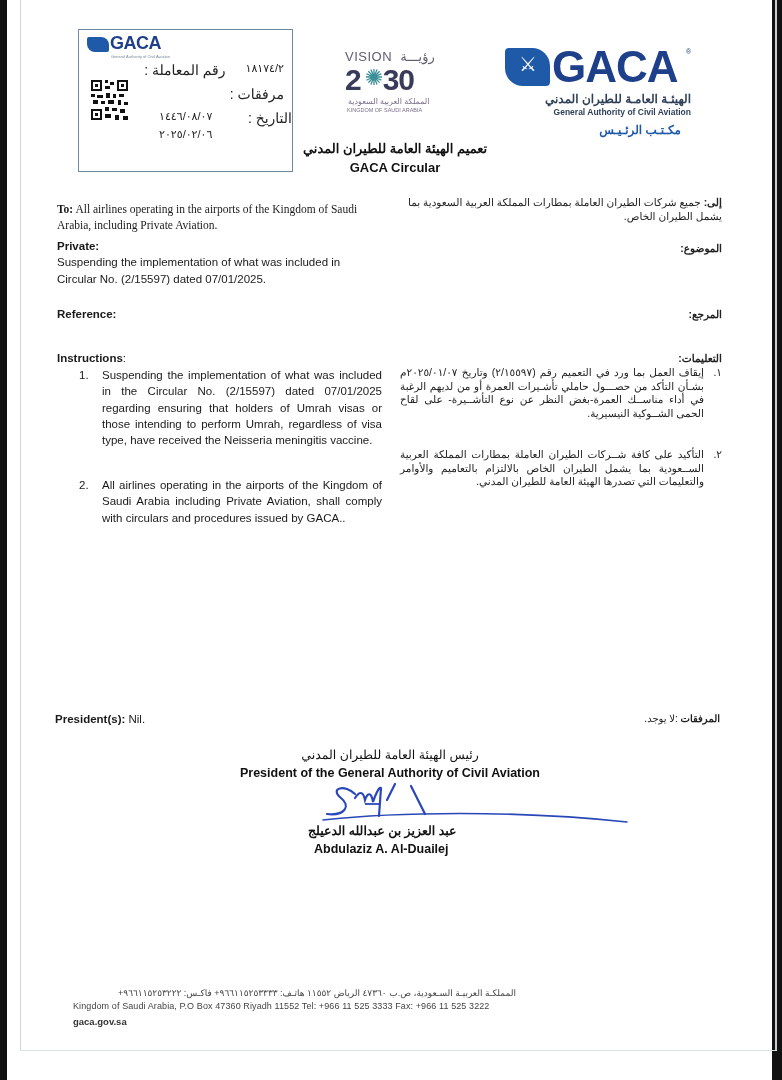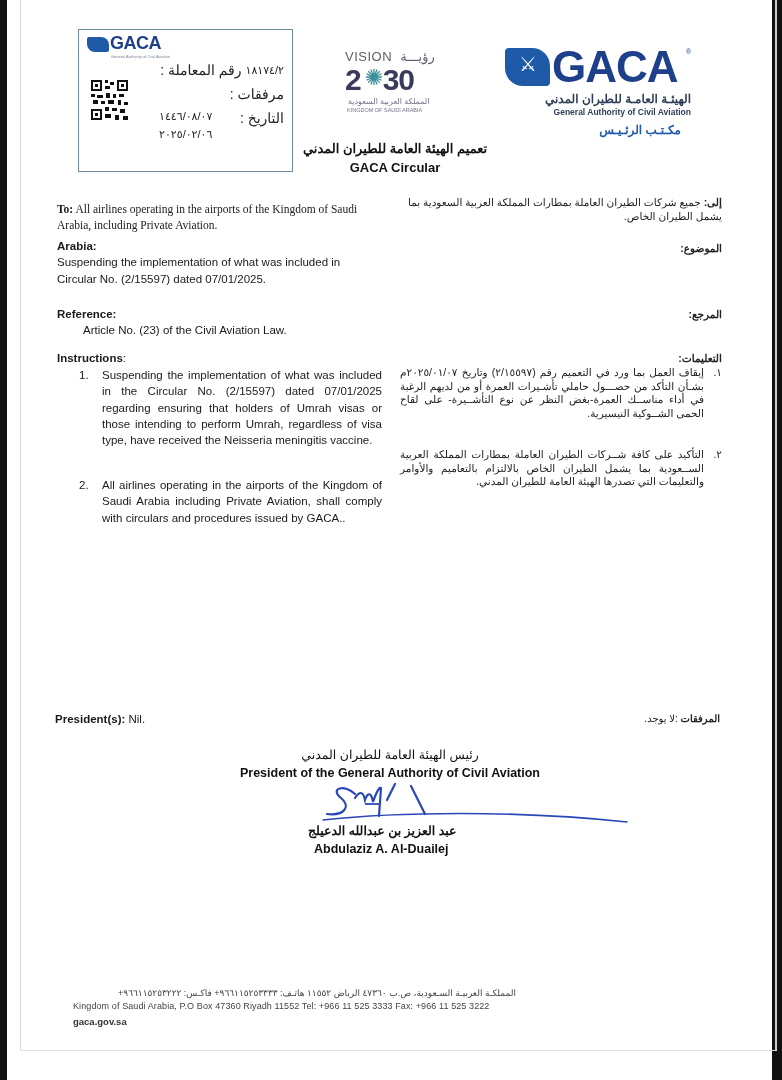--- a/index.html
+++ b/index.html
@@ -12,21 +12,21 @@
   .page-inner-border-left { position: absolute; left: 13px; top: 0; width: 1px; height: 1050px; background: #cfd6da; }
   .page-inner-border-right { position: absolute; left: 768px; top: 0; width: 2px; height: 1050px; background: #c8cccf; }
   .page-inner-border-bottom { position: absolute; left: 13px; top: 1050px; width: 757px; height: 1px; background: #dde2e5; }
 
   
   .txn-box { position: absolute; left: 78px; top: 29px; width: 215px; height: 143px; border: 1px solid #6d8aa0; background: #fff; }
   .txn-logo { position: absolute; left: 8px; top: 4px; width: 95px; height: 28px; }
   .txn-logo .badge { position: absolute; left: 0; top: 3px; width: 22px; height: 15px; background: #1e5aa8; border-radius: 2px 8px 2px 8px; }
   .txn-logo .name { position: absolute; left: 23px; top: -1px; font-family: "Liberation Sans", sans-serif; font-weight: 900; font-size: 18px; color: #1e3f8a; letter-spacing: -0.5px; }
   .txn-logo .sub { position: absolute; left: 24px; top: 20px; font-size: 4px; color: #7a8a99; white-space: nowrap; }
-  .txn-row { position: absolute; right: 8px; display: flex; flex-direction: row-reverse; align-items: center; gap: 4px; direction: rtl; }
+  .txn-row { position: absolute; right: 8px; display: flex; flex-direction: row-reverse; align-items: flex-start; gap: 20px; direction: rtl; }
   .txn-row .lbl { font-size: 14px; color: #222; }
   .txn-row .val { font-size: 11px; color: #222; direction: ltr; }
   .qr { position: absolute; left: 12px; top: 50px; width: 37px; height: 40px; }
 
   
   .vision { position: absolute; left: 345px; top: 49px; width: 100px; height: 68px; }
   .vision .v-top { position: absolute; left: 0; top: 0; font-size: 13px; color: #5e5e6e; letter-spacing: 0.5px; white-space: nowrap; }
   .vision .v-big { position: absolute; left: 0; top: 14px; font-size: 30px; font-weight: 700; color: #3a3a5a; letter-spacing: -1px; }
   .vision .v-star { position: absolute; left: 18px; top: 18px; width: 22px; height: 22px; color: #3b8f99; font-size: 22px; line-height: 22px; text-align: center; }
   .vision .v-ar { position: absolute; left: 3px; top: 48px; font-size: 8px; color: #7a6f8a; direction: rtl; white-space: nowrap; }
@@ -96,21 +96,21 @@
       <span>General Authority of Civil Aviation</span>
     </div>
   </div>
   <div class="txn-row" style="top:32px;">
     <span class="lbl">رقم المعاملة :</span>
     <span class="val">١٨١٧٤/٢</span>
   </div>
   <div class="txn-row" style="top:56px;margin-left:31px;">
     <span class="lbl">مرفقات :</span>
   </div>
-  <div class="txn-row" style="top:80px; right:8px;margin-left:20px;">
+  <div class="txn-row" style="top:80px; right:0;margin-left:20px;">
     <span class="lbl">التاريخ :</span>
   </div>
   <div style="position:absolute; left:80px; top:80px; font-size:11px; color:#222;">١٤٤٦/٠٨/٠٧</div>
   <div style="position:absolute; left:80px; top:98px; font-size:11px; color:#222;">٢٠٢٥/٠٢/٠٦</div>
   <svg class="qr" viewBox="0 0 37 40">
     <rect x="0" y="0" width="11" height="11" fill="#111"></rect>
       <rect x="2" y="2" width="7" height="7" fill="#fff"></rect>
       <rect x="4" y="4" width="3" height="3" fill="#111"></rect>
     <rect x="26" y="0" width="11" height="11" fill="#111"></rect>
       <rect x="28" y="2" width="7" height="7" fill="#fff"></rect>
@@ -164,26 +164,25 @@
 </div>
 
 <div class="title-ar">تعميم الهيئة العامة للطيران المدني</div>
 <div class="title-en">GACA Circular</div>
 
 <div class="en-col">
   <div class="en-block" style="top:4px;font-family:Liberation Serif, serif;">
     <b>To:</b><span> All airlines operating in the airports of the Kingdom of Saudi Arabia, including Private Aviation.</span>
   </div>
   <div class="en-block" style="top:41px;">
-    <b>Arabia:</b>
+    <b>Private:</b>
     <div>Suspending the implementation of what was included in Circular No. (2/15597) dated 07/01/2025.</div>
   </div>
   <div class="en-block" style="top:109px;">
     <b>Reference:</b>
-    <div class="ref-line">Article No. (23) of the Civil Aviation Law.</div>
   </div>
   <div class="en-block" style="top:153px;">
     <b>Instructions</b><span>:</span>
   </div>
   <div class="en-block" style="top:170px;">
     <div class="ins-item">
       <span class="num">1.</span>
       <span class="txt">Suspending the implementation of what was included in the Circular No. (2/15597) dated 07/01/2025 regarding ensuring that holders of Umrah visas or those intending to perform Umrah, regardless of visa type, have received the Neisseria meningitis vaccine.</span>
     </div>
   </div>

